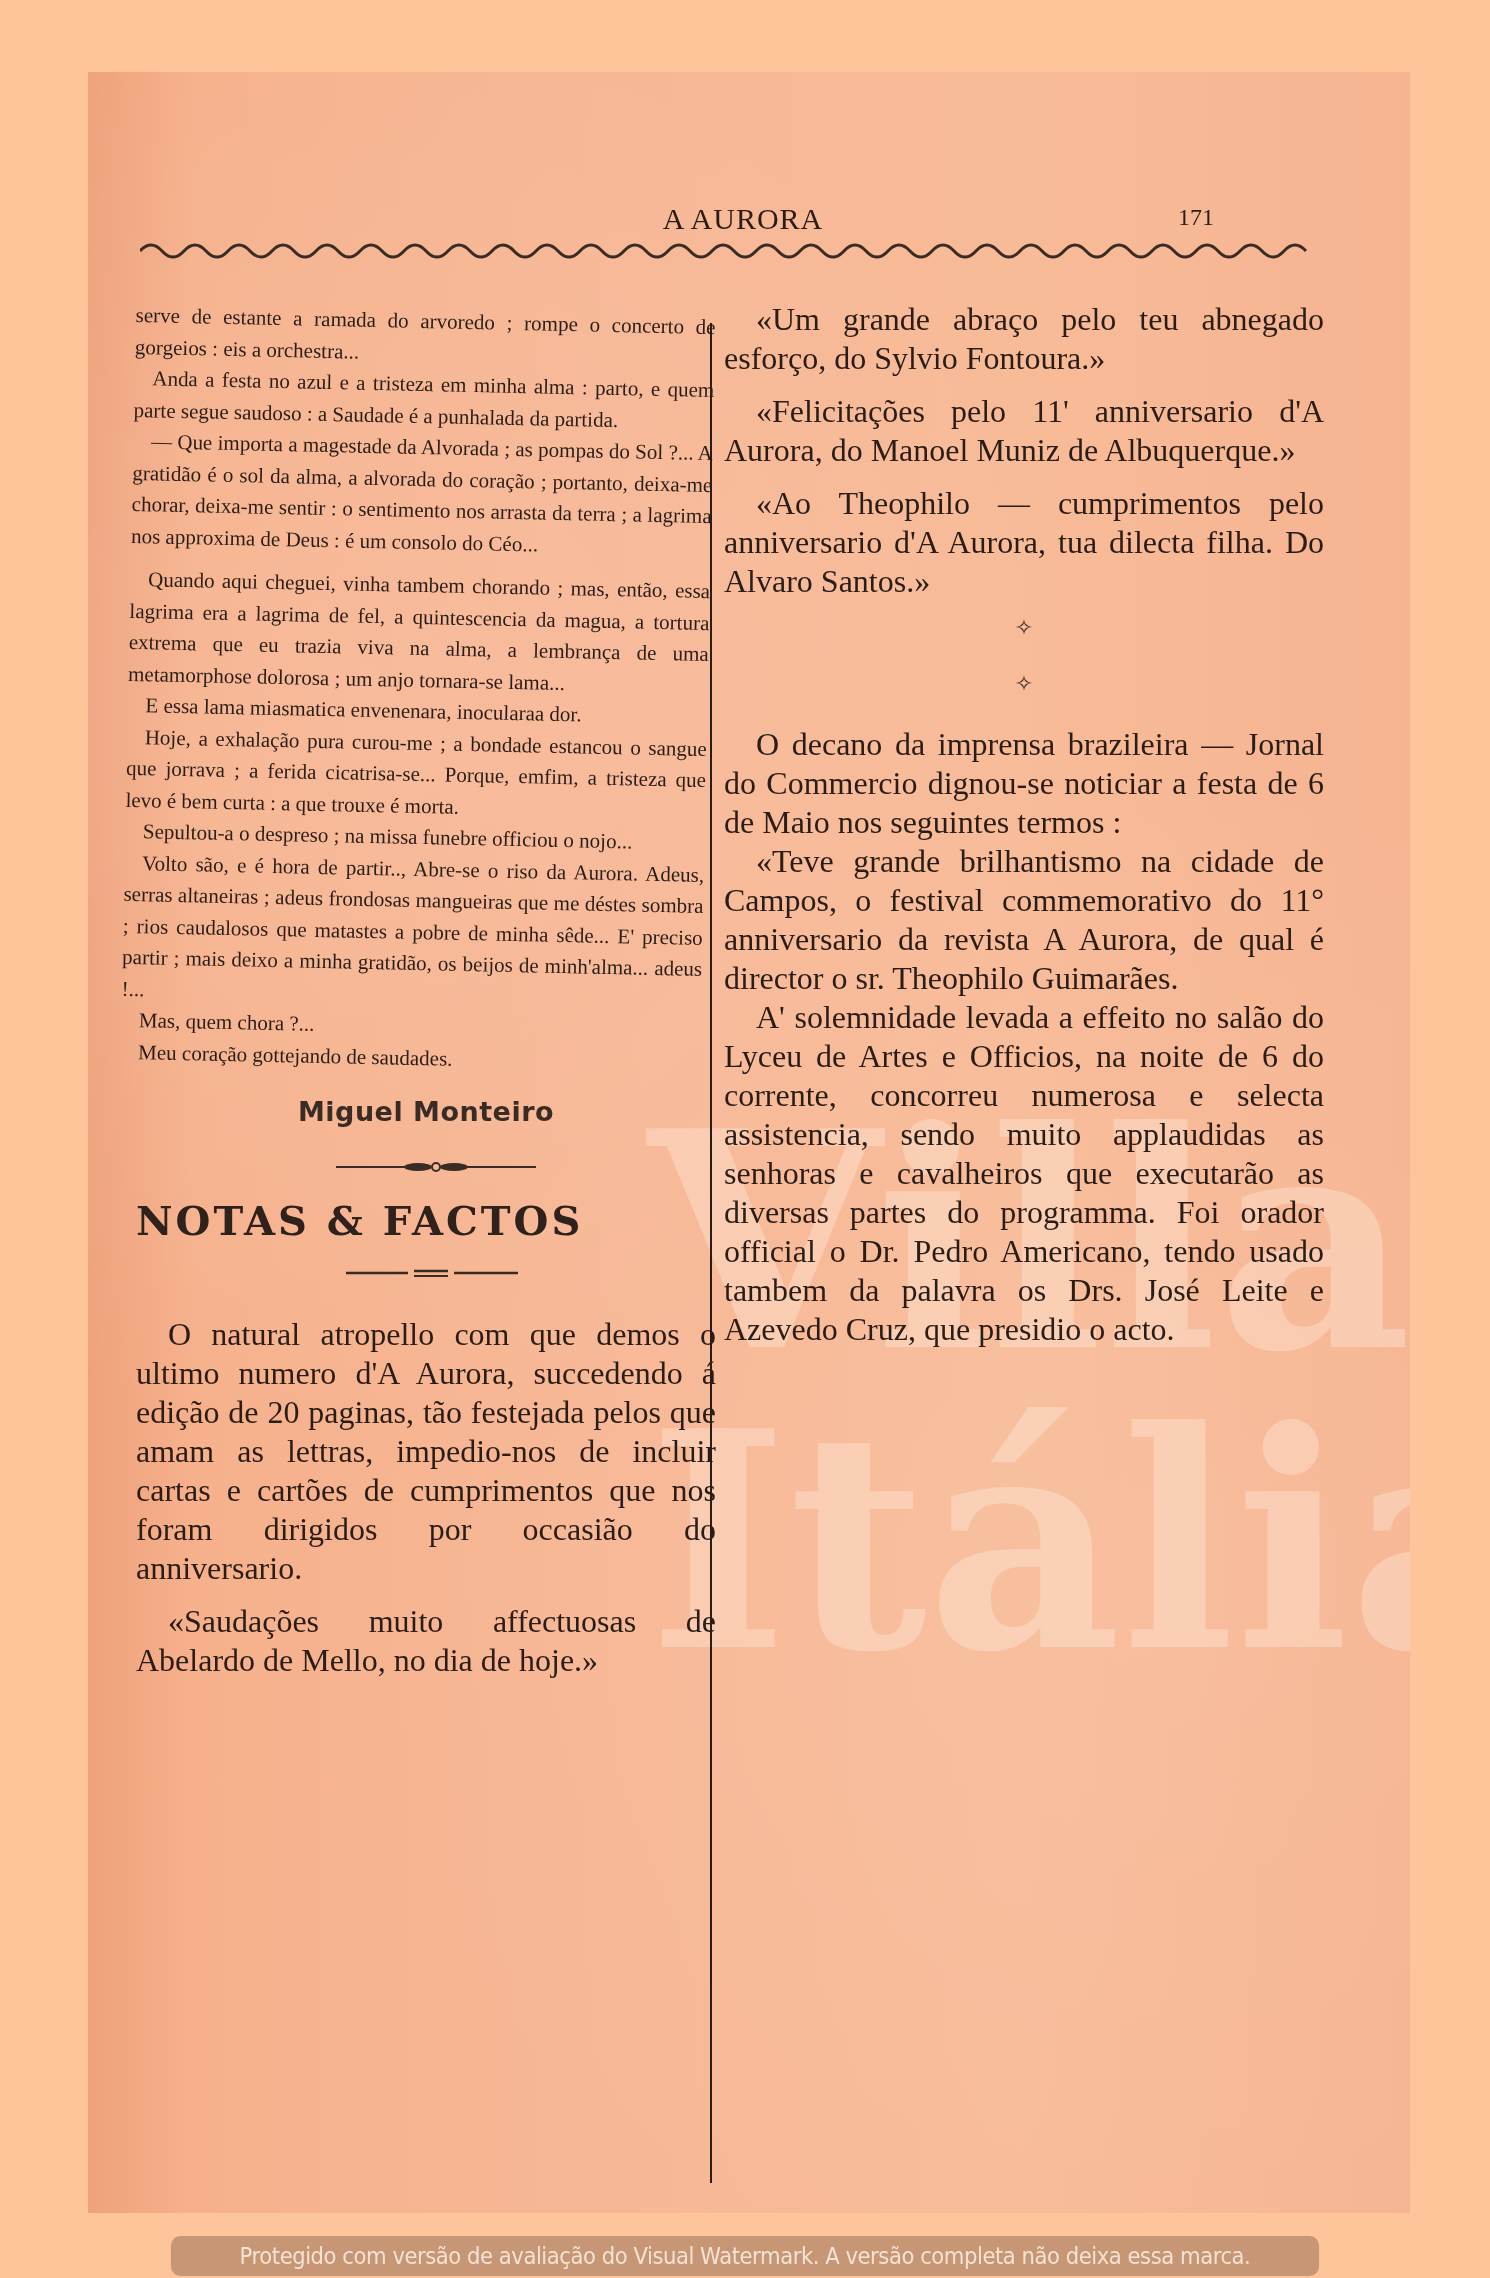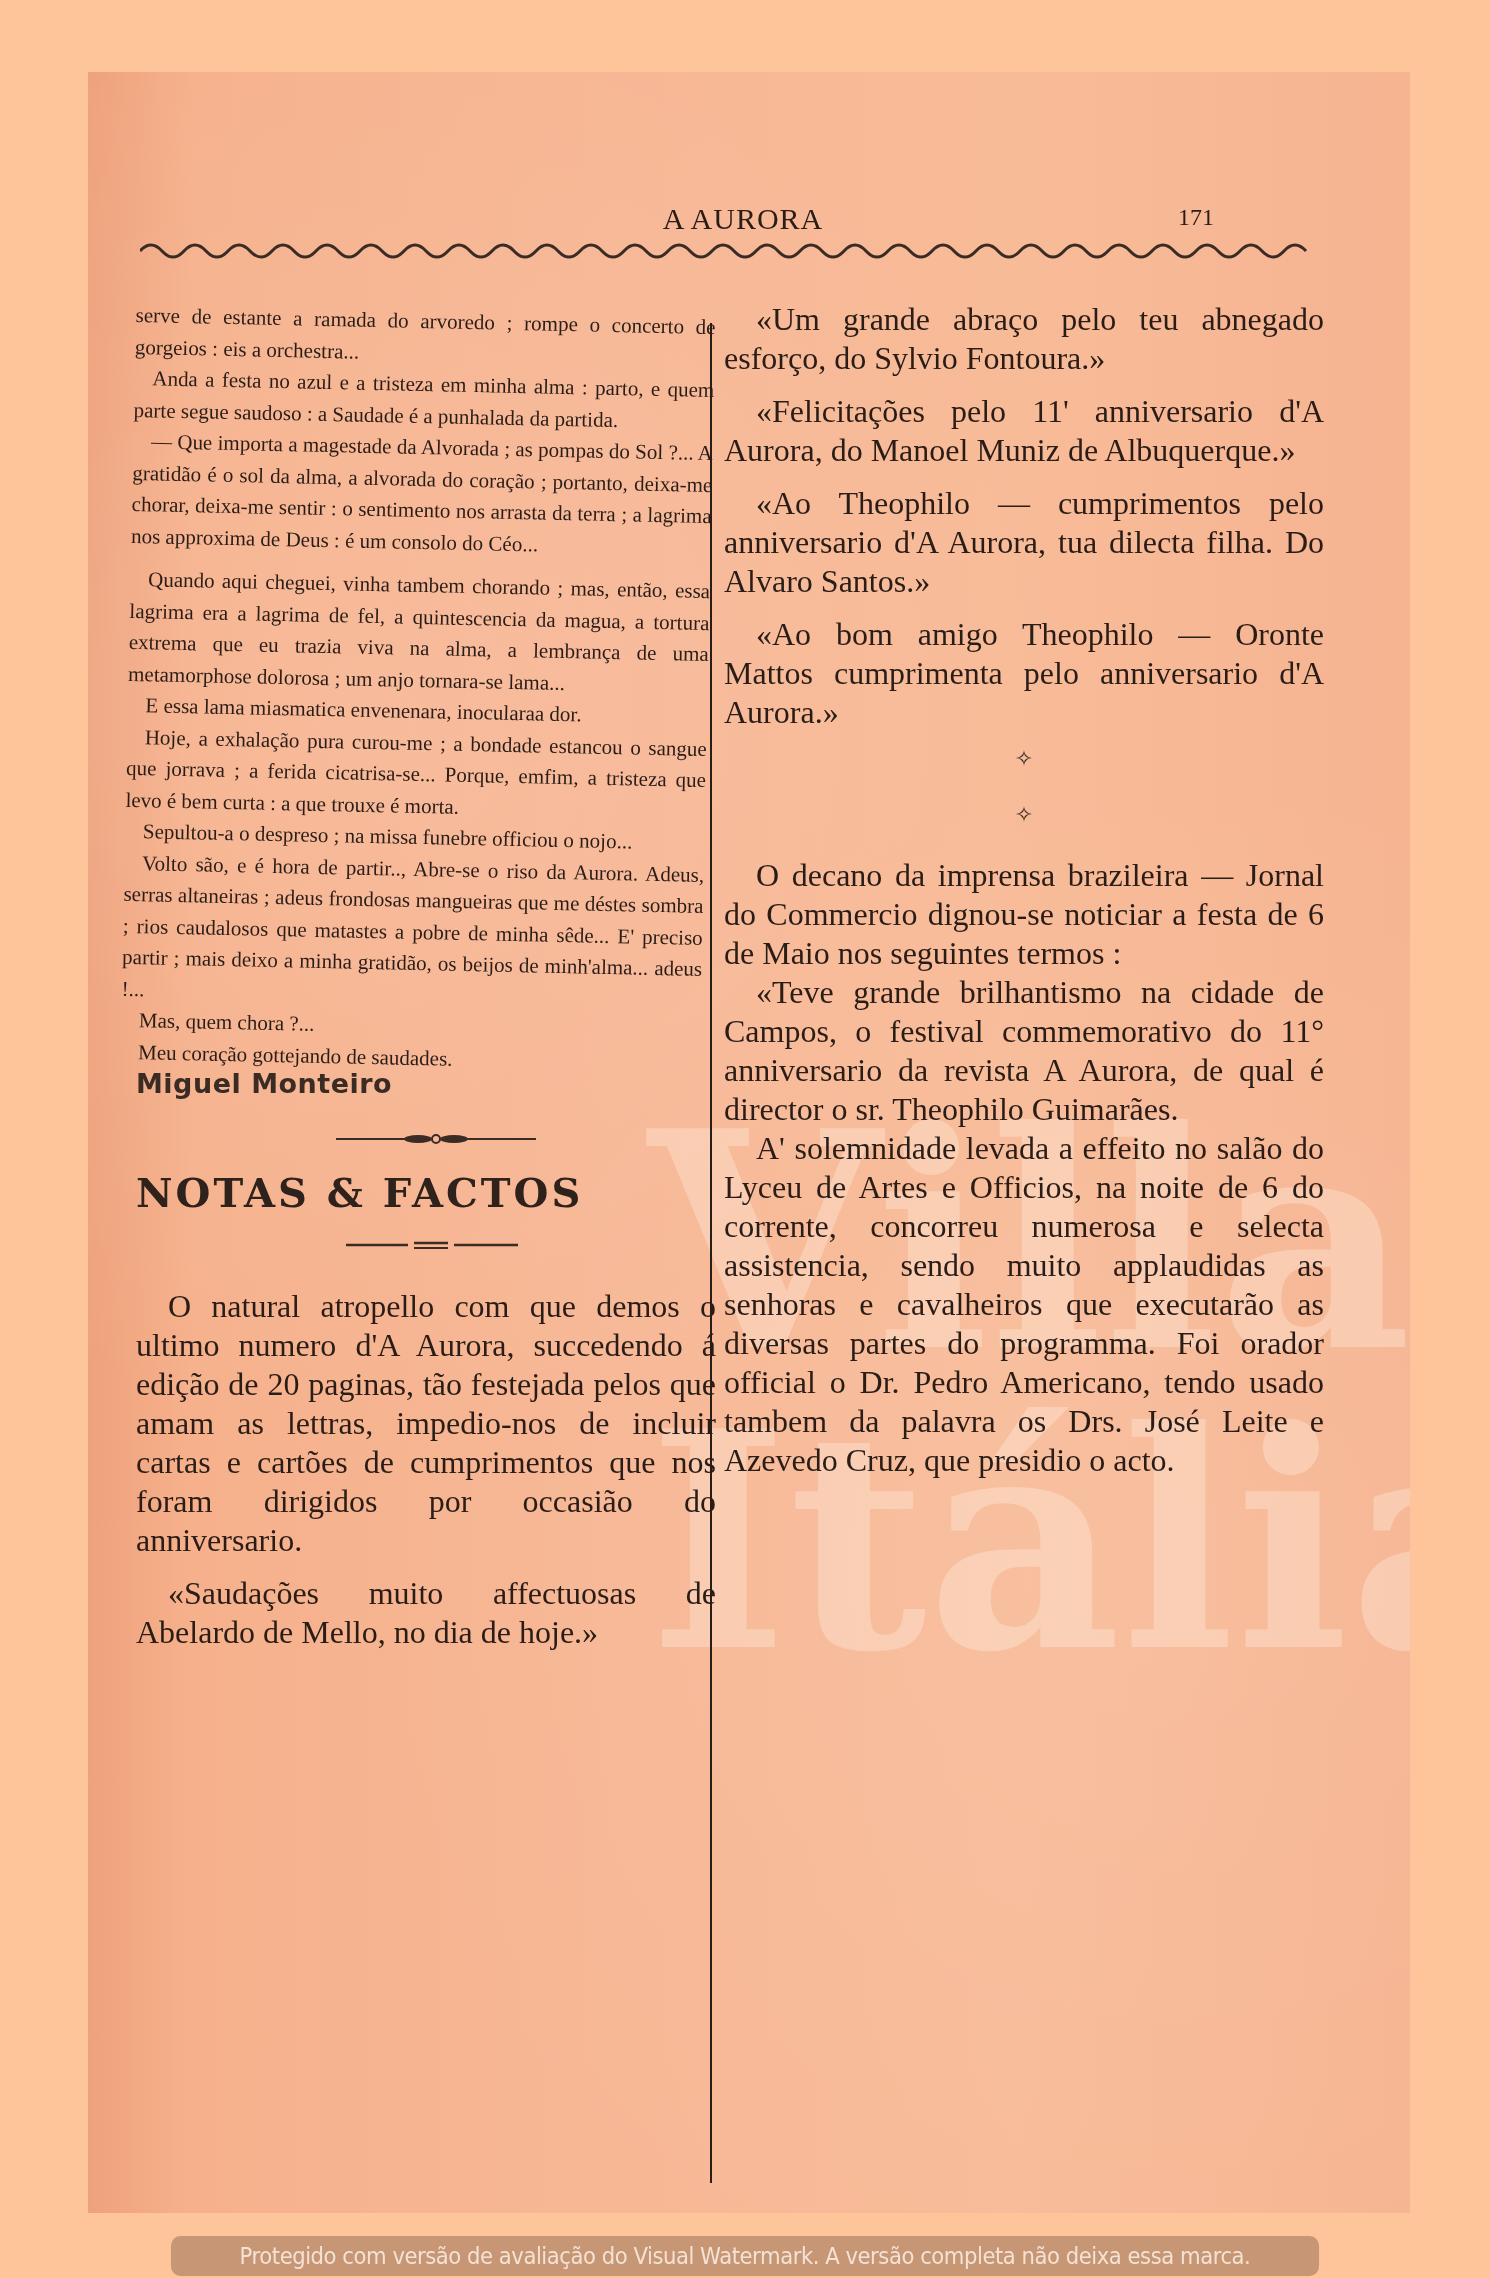--- a/index.html
+++ b/index.html
@@ -45,21 +45,21 @@
     position: absolute; left: 622px; top: 251px; width: 2px; height: 1860px;
     background: #2a1d17;
   }
   .small p {
     margin: 0; font-size: 21px; line-height: 31.5px; text-align: justify;
     text-indent: 18px; transform-origin: left center;
   }
   .small p.noindent { text-indent: 0; }
   .small { transform: rotate(1.2deg); transform-origin: top left; }
   .signature {
-    text-align: left;
+    margin-top: 28px; text-align: center;
     font-family: "DejaVu Sans", sans-serif; font-weight: bold; font-size: 27px;
     color: #3a2c25; letter-spacing: 0.5px;
   }
   .ornament { text-align: center; margin: 18px 0; }
   .section-title {
     text-align: left; font-family: "DejaVu Serif", serif; font-weight: bold;
     font-size: 40px; letter-spacing: 3px; color: #2f211b; margin: 20px 0 23px;
   }
   .big p {
     margin: 0; font-size: 32px; line-height: 39px; text-align: justify;
@@ -135,21 +135,20 @@
     <div class="big">
       <p>O natural atropello com que demos o ultimo numero d'A Aurora, succedendo á edição de 20 paginas, tão festejada pelos que amam as lettras, impedio-nos de incluir cartas e cartões de cumprimentos que nos foram dirigidos por occasião do anniversario.</p>
       <p class="gap">«Saudações muito affectuosas de Abelardo de Mello, no dia de hoje.»</p>
     </div>
   </div>
 
   <div class="col col-right big">
     <p>«Um grande abraço pelo teu abnegado esforço, do Sylvio Fontoura.»</p>
     <p class="gap">«Felicitações pelo 11' anniversario d'A Aurora, do Manoel Muniz de Albuquerque.»</p>
     <p class="gap">«Ao Theophilo — cumprimentos pelo anniversario d'A Aurora, tua dilecta filha. Do Alvaro Santos.»</p>
-    <p class="gap">«Ao bom amigo Theophilo — Oronte Mattos cumprimenta pelo anniversario d'A Aurora.»</p>
 
     <div class="star">✧</div>
 
 
     <div class="star" style="margin:30px 0 28px">✧</div>
 
     <p>O decano da imprensa brazileira — Jornal do Commercio dignou-se noticiar a festa de 6 de Maio nos seguintes termos :</p>
     <p>«Teve grande brilhantismo na cidade de Campos, o festival commemorativo do 11° anniversario da revista A Aurora, de qual é director o sr. Theophilo Guimarães.</p>
     <p>A' solemnidade levada a effeito no salão do Lyceu de Artes e Officios, na noite de 6 do corrente, concorreu numerosa e selecta assistencia, sendo muito applaudidas as senhoras e cavalheiros que executarão as diversas partes do programma. Foi orador official o Dr. Pedro Americano, tendo usado tambem da palavra os Drs. José Leite e Azevedo Cruz, que presidio o acto.</p>
   </div>

